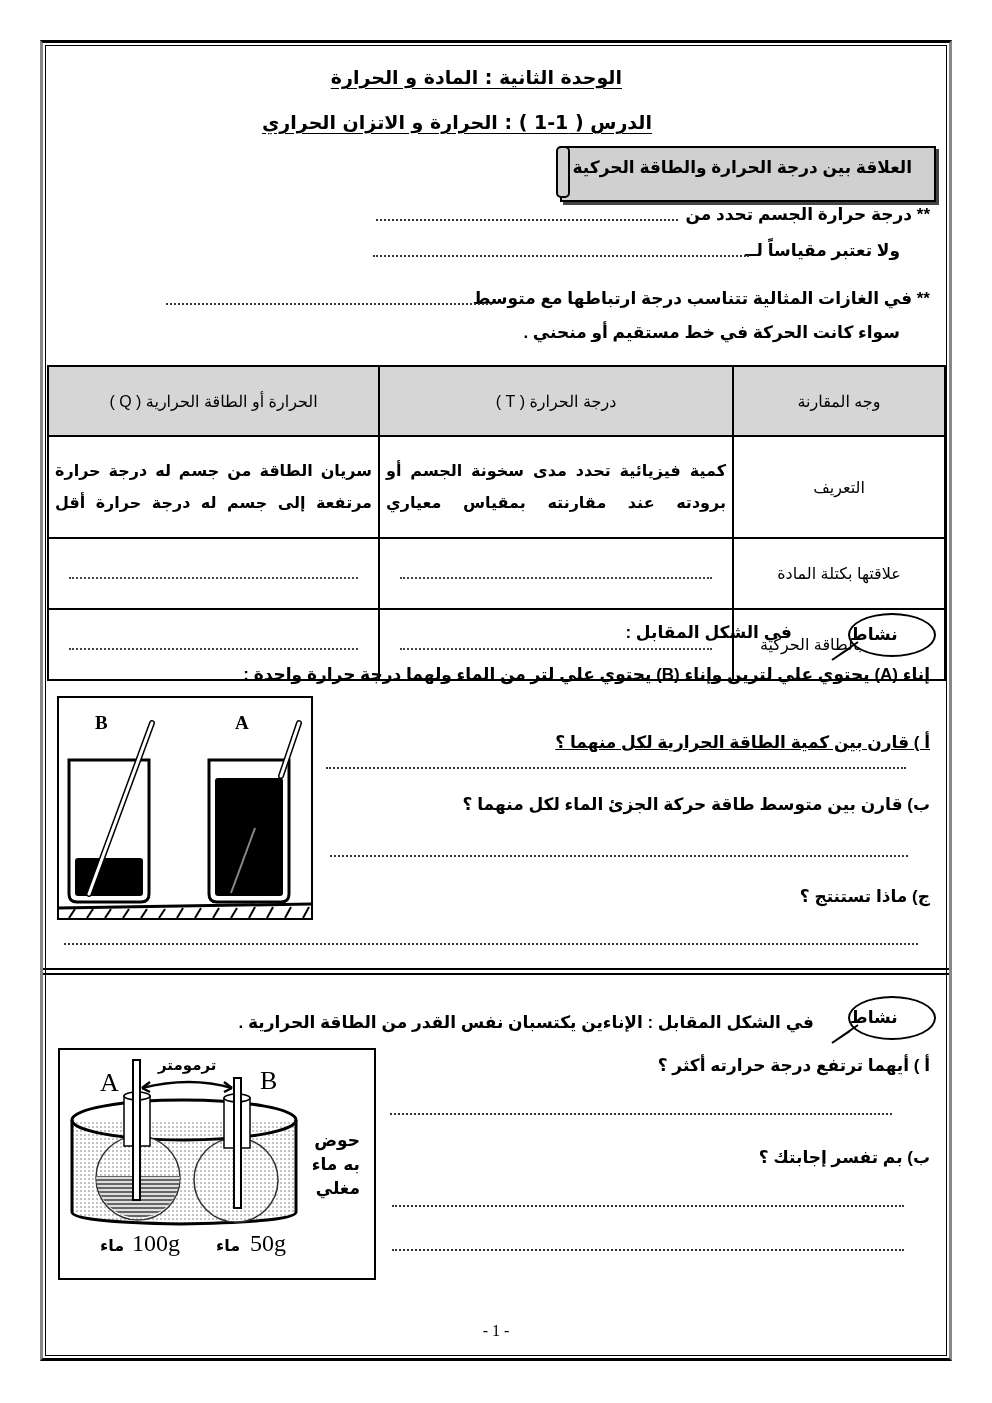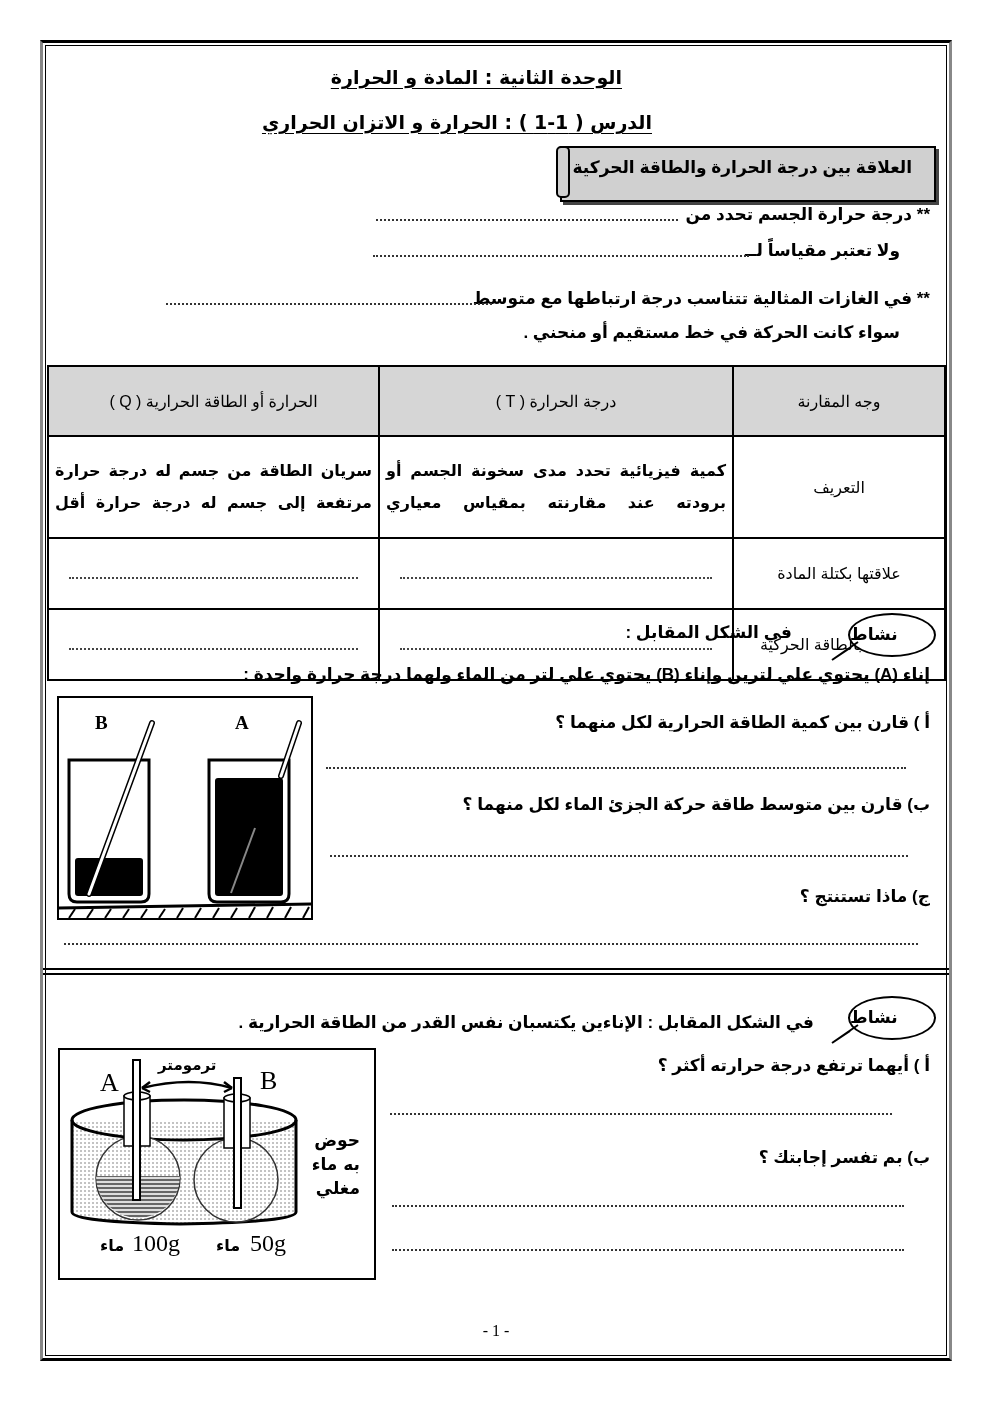--- a/index.html
+++ b/index.html
@@ -122,21 +122,21 @@
         <line x1="190" y1="220" x2="196" y2="209"></line>
         <line x1="208" y1="220" x2="214" y2="209"></line>
       <line x1="226" y1="220" x2="232" y2="209"></line>
         <line x1="244" y1="220" x2="250" y2="209"></line>
     </g>
   </svg>
   <div class="abs" style="left:36px; top:14px; font:bold 19px 'Liberation Serif', serif;">B</div>
   <div class="abs" style="left:176px; top:14px; font:bold 19px 'Liberation Serif', serif;">A</div>
 </div>
 
-<div class="abs rtl q" style="right:62px; top:712px;">أ ) قارن بين كمية الطاقة الحرارية لكل منهما ؟</div>
+<div class="abs rtl q" style="right:62px; top:732px;text-decoration:underline;">أ ) قارن بين كمية الطاقة الحرارية لكل منهما ؟</div>
 <div class="dots" style="left:326px; width:580px; top:767px;"></div>
 <div class="abs rtl q" style="right:62px; top:794px;">ب) قارن بين متوسط  طاقة حركة الجزئ الماء لكل منهما ؟</div>
 <div class="dots" style="left:330px; width:578px; top:855px;"></div>
 <div class="abs rtl q" style="right:62px; top:886px;">ج) ماذا تستنتج ؟</div>
 <div class="dots" style="left:64px; width:854px; top:943px;"></div>
 
 <div class="divider" style="top:968px;"></div>
 <div class="divider" style="top:973px;"></div>
 
 <div class="bubble" style="left:848px; top:996px;">

